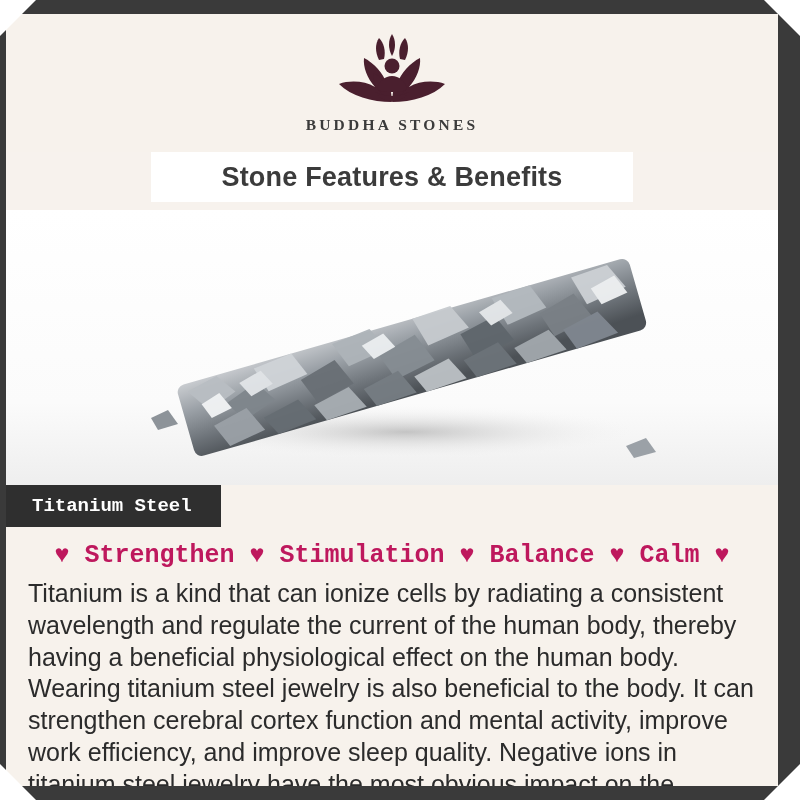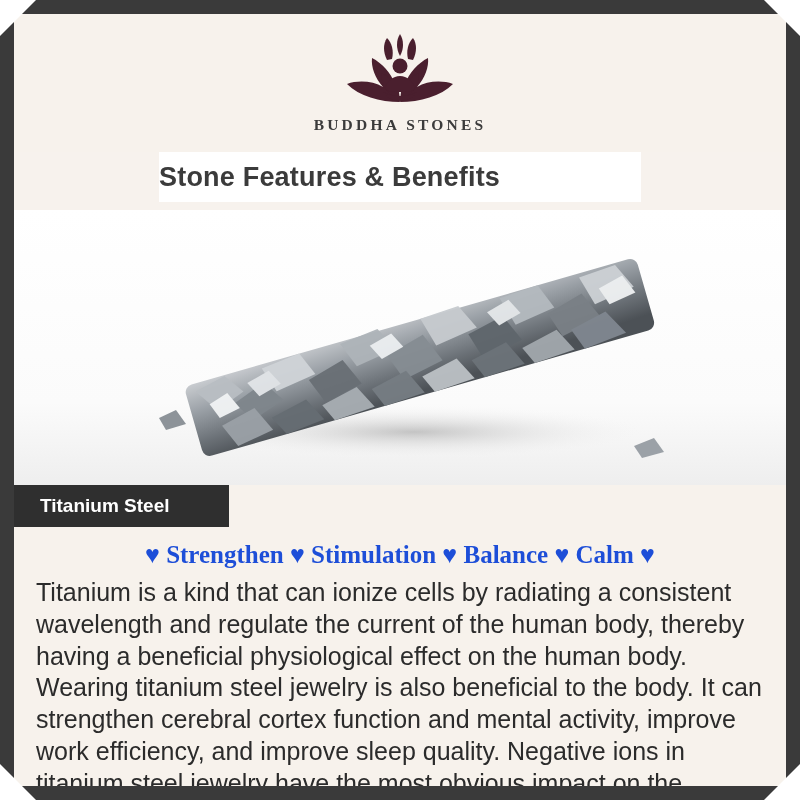--- a/index.html
+++ b/index.html
@@ -46,21 +46,21 @@
   }
   .corner.br {
     right: 0; bottom: 0;
     border-bottom: 36px solid #ffffff;
     border-left: 36px solid transparent;
   }
 
   
   .content {
     position: absolute;
-    left: 14px;
+    left: 6px;
     top: 14px;
     width: 772px;
     height: 772px;
     background: #f7f2ed;
     overflow: hidden;
   }
 
   
   .header {
     height: 138px;
@@ -93,21 +93,21 @@
   }
   .title-band {
     position: absolute;
     left: 145px;
     right: 145px;
     top: 0;
     height: 50px;
     background: #ffffff;
     display: flex;
     align-items: center;
-    justify-content: flex-start;
+    justify-content: center;
   }
   .title-band h1 {
     margin: 0;
     font-size: 27px;
     font-weight: bold;
     color: #3b3b3b;
     font-family: "Liberation Sans", sans-serif;
     letter-spacing: 0.2px;
   }
 
@@ -137,33 +137,34 @@
     height: 42px;
     min-width: 215px;
     background: #2f2f2f;
     color: #ffffff;
     display: flex;
     align-items: center;
     padding: 0 18px 0 26px;
     box-sizing: border-box;
     font-size: 19px;
     font-weight: bold;
+    font-family: Liberation Mono, monospace;
   }
 
   
   .body-section {
     background: #f7f2ec;
     padding: 14px 22px 10px 22px;
   }
   .benefits {
     text-align: center;
     font-size: 25px;
     font-weight: bold;
-    color: #1d4ed8;
-    font-family: Liberation Serif, serif;
+    color: #be185d;
+    font-family: Liberation Mono, monospace;
     margin-bottom: 8px;
     white-space: nowrap;
   }
   .desc {
     font-size: 25px;
     line-height: 1.27;
     color: #2b2b2b;
     text-align: left;
     font-family: "Liberation Sans", sans-serif;
     hyphens: auto;

